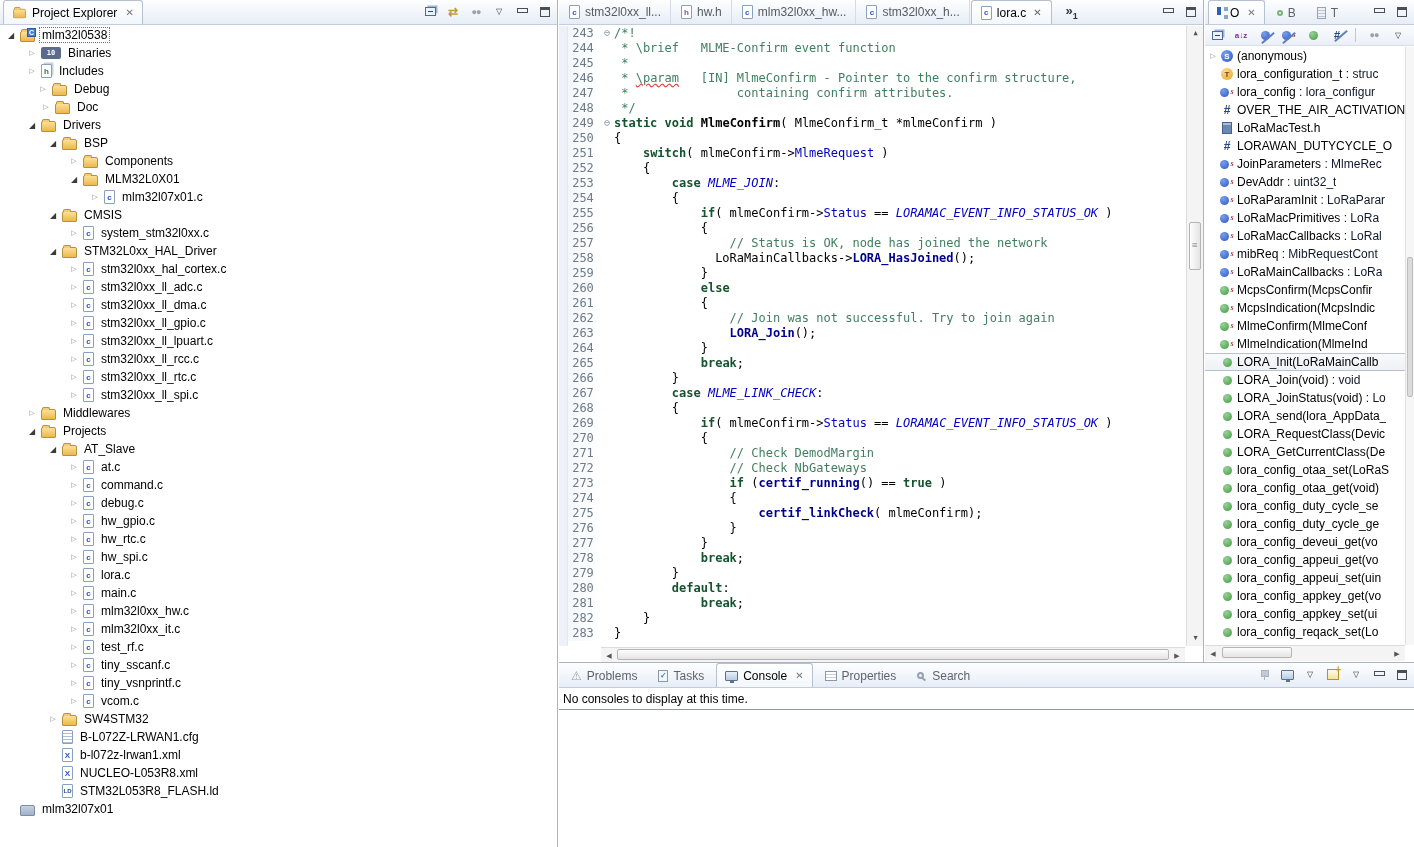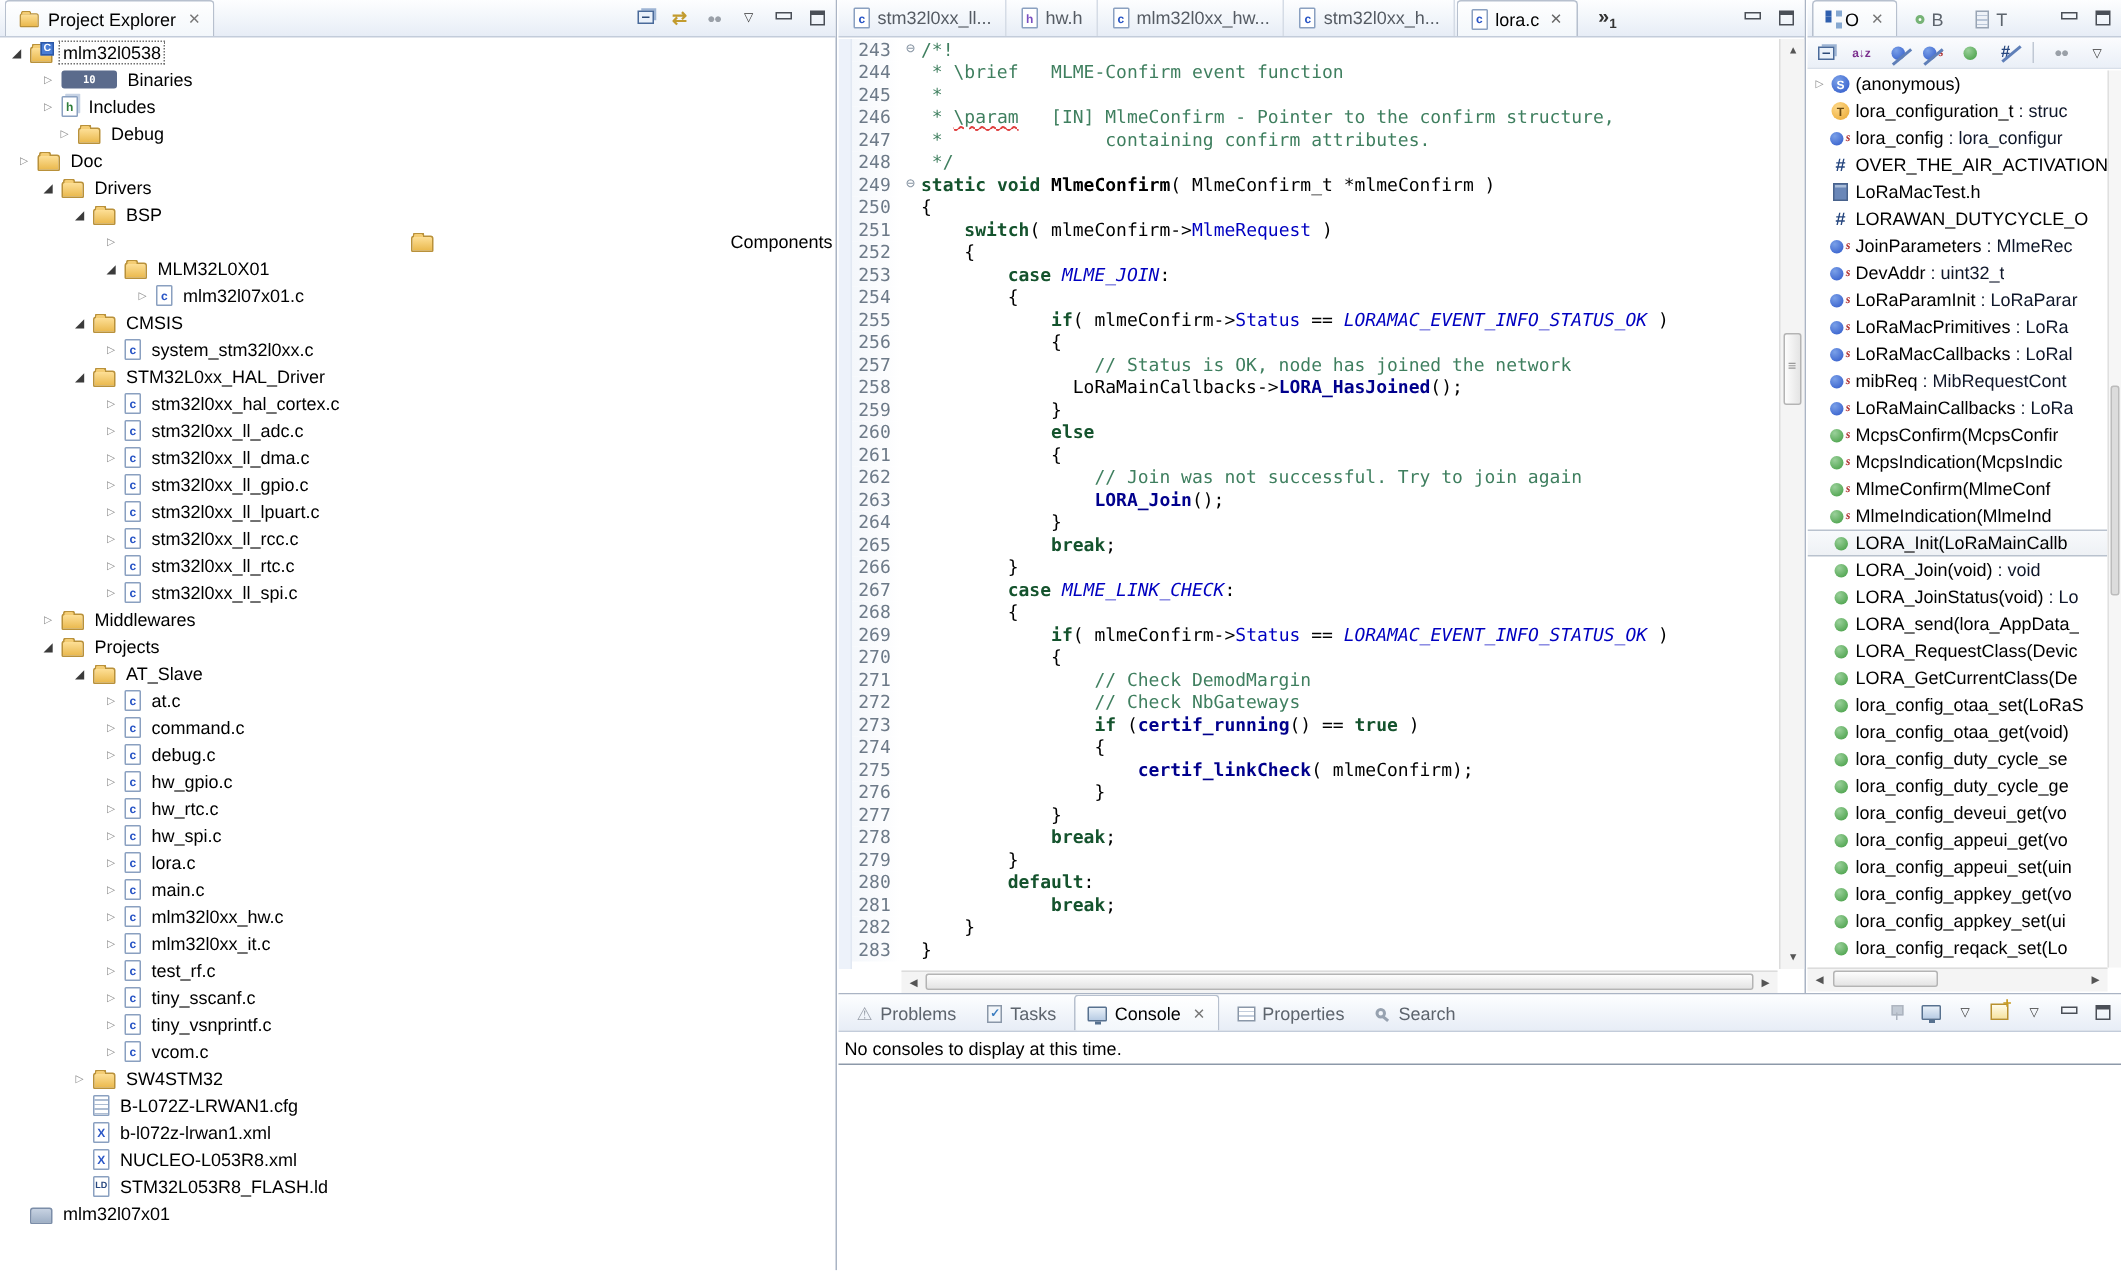--- a/index.html
+++ b/index.html
@@ -24,21 +24,21 @@
   .ic{display:inline-flex;align-items:center;justify-content:center;flex:none}
   .ic-folder,.ic-project,.ic-closed-project{width:15px;height:11px;background:linear-gradient(#fddf96,#eab94e);border:1px solid #b9913a;border-radius:2px 2px 1px 1px;position:relative;margin-top:2px}
   .ic-folder::before,.ic-project::before{content:'';position:absolute;top:-3px;left:0;width:6px;height:2px;background:#f4cd74;border:1px solid #b9913a;border-bottom:none;border-radius:2px 2px 0 0}
   .ic-project::after{content:'C';position:absolute;right:-2px;top:-4px;font:bold 7px "Liberation Sans",sans-serif;color:#fff;background:#4a7dd4;border:1px solid #2c58a8;padding:0 1px;line-height:7px}
   .ic-closed-project{background:linear-gradient(#c7d2e2,#9fb0c6);border-color:#7b8da8}
   .ic-cfile,.ic-hfile,.ic-xmlfile,.ic-ldfile,.ic-textfile,.ic-includes{width:11px;height:14px;background:#fff;border:1px solid #8aa0c0;font:bold 8px "Liberation Sans",sans-serif;color:#2a56c6;border-radius:1px}
   .ic-hfile{color:#7a4fc0}
   .ic-ldfile{font-size:6px;color:#27477f}
   .ic-includes{color:#2f7d3a;box-shadow:2px -2px 0 -0.5px #c6d2e4}
   .ic-textfile{background:repeating-linear-gradient(#fff 0 2px,#aebdd2 2px 3px);border-color:#8aa0c0}
-  .ic-binaries{width:37px;height:12px;background:#5b6b8c;color:#fff;font:bold 7px "DejaVu Sans Mono",monospace;border-radius:2px}
+  .ic-binaries{width:20px;height:12px;background:#5b6b8c;color:#fff;font:bold 7px "DejaVu Sans Mono",monospace;border-radius:2px}
   .ic-xmlfile{color:#2a56c6}
 
   .ic-scr{width:13px;height:10px;border:1px solid #57718f;background:linear-gradient(#e8f0f8,#b8cce4);border-radius:1px;position:relative}
   .ic-scr::after{content:'';position:absolute;left:4px;bottom:-3px;width:4px;height:2px;background:#57718f}
   .ic-newcon{width:12px;height:11px;border:1px solid #b8902e;background:linear-gradient(#fffbe8,#f6e3a0);position:relative}
   .ic-newcon::after{content:'+';position:absolute;right:-3px;top:-6px;color:#c89a20;font:bold 10px "Liberation Sans",sans-serif}
   .ic-pin{width:11px;height:11px;position:relative;opacity:.45}
   .ic-pin::before{content:'';position:absolute;left:2px;top:1px;width:6px;height:5px;background:#8a97a8;border:1px solid #5a6678}
   .ic-pin::after{content:'';position:absolute;left:5px;top:6px;width:1px;height:5px;background:#5a6678}
   .ic-props{width:12px;height:10px;border:1px solid #8a97a8;background:repeating-linear-gradient(#fff 0 2px,#c3cedd 2px 3px)}
@@ -173,36 +173,36 @@
         <div class="trow" style="padding-left: 25px;">
           <span class="tw">▷</span>
           <span class="ic ic-includes">h</span>
           <span class="tlabel">Includes</span>
         </div>
         <div class="trow" style="padding-left: 36px;">
           <span class="tw">▷</span>
           <span class="ic ic-folder"></span>
           <span class="tlabel">Debug</span>
         </div>
-        <div class="trow" style="padding-left: 9px;">
+        <div class="trow" style="padding-left: 39px;">
           <span class="tw">▷</span>
           <span class="ic ic-folder"></span>
           <span class="tlabel">Doc</span>
         </div>
         <div class="trow" style="padding-left: 25px;">
           <span class="tw exp">◢</span>
           <span class="ic ic-folder"></span>
           <span class="tlabel">Drivers</span>
         </div>
         <div class="trow" style="padding-left: 46px;">
           <span class="tw exp">◢</span>
           <span class="ic ic-folder"></span>
           <span class="tlabel">BSP</span>
         </div>
-        <div class="trow" style="padding-left: 67px; justify-content: space-between;">
+        <div class="trow" style="padding-left: 67px;">
           <span class="tw">▷</span>
           <span class="ic ic-folder"></span>
           <span class="tlabel">Components</span>
         </div>
         <div class="trow" style="padding-left: 67px;">
           <span class="tw exp">◢</span>
           <span class="ic ic-folder"></span>
           <span class="tlabel">MLM32L0X01</span>
         </div>
         <div class="trow" style="padding-left: 88px;">

